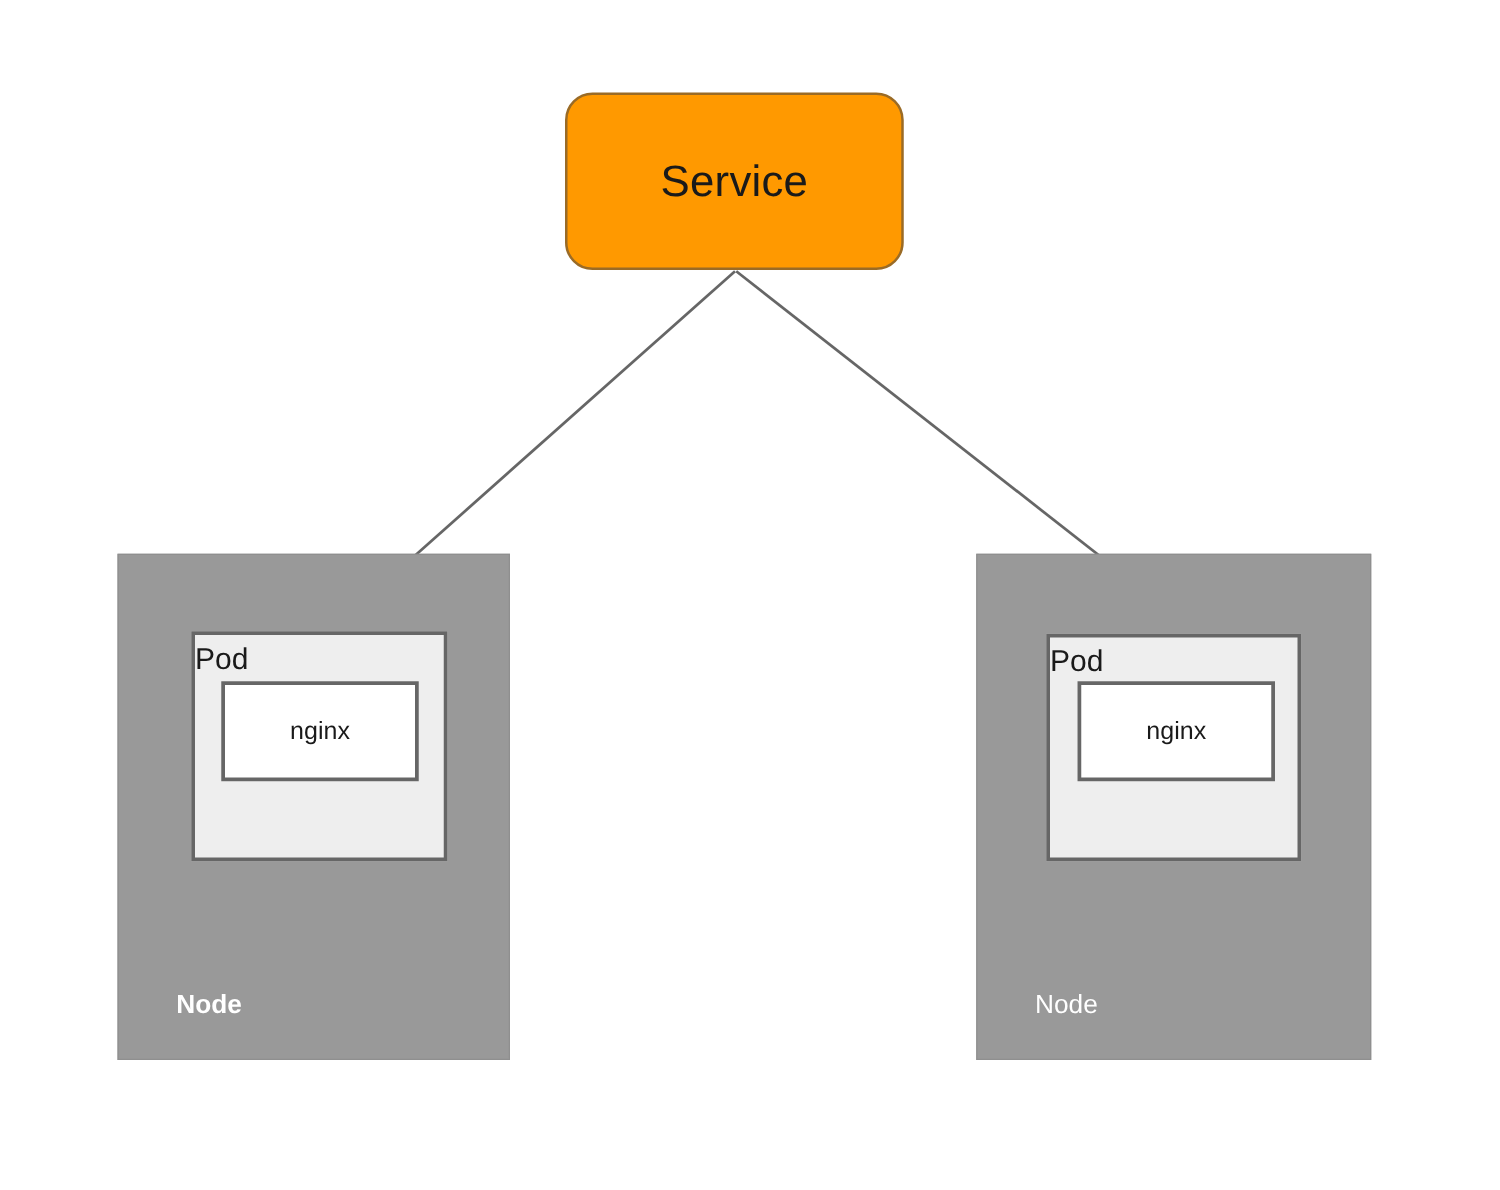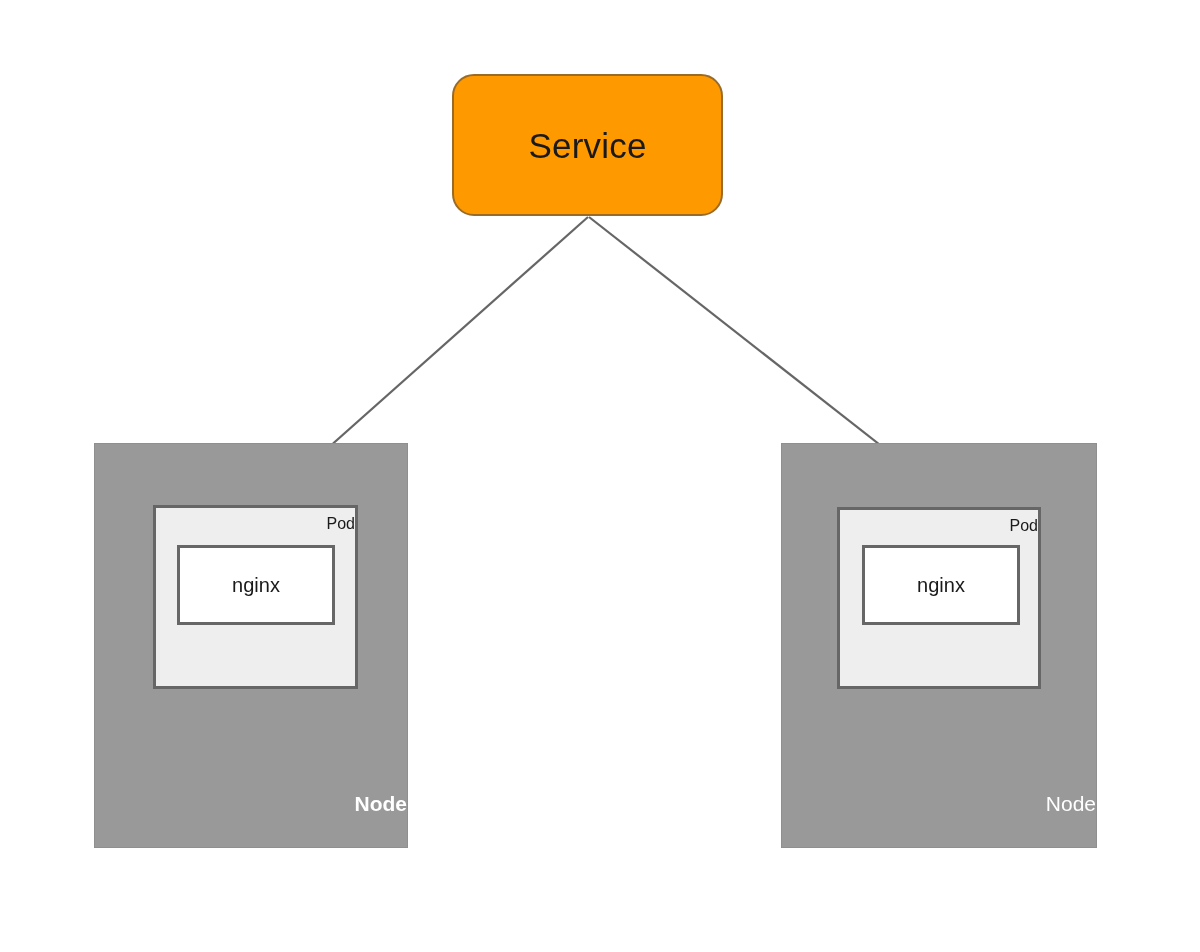--- a/index.html
+++ b/index.html
@@ -62,45 +62,46 @@
     border: 1px solid #8f8f8f;
   }
   .node-box.left  { left: 94px;  top: 443px; width: 314px; height: 405px; }
   .node-box.right { left: 781px; top: 443px; width: 316px; height: 405px; }
 
   .node-label {
     position: absolute;
     left: 0;
     right: 0;
     bottom: 33px;
-    text-align: right;
+    text-align: left;
     color: #ffffff;
     font-size: 21px;
     line-height: 1;
+    padding-left: 46px;
   }
   .node-label.bold   { font-weight: 700; }
   .node-label.normal { font-weight: 400; }
 
   
   .pod-box {
     position: absolute;
     box-sizing: border-box;
     background: #eeeeee;
     border: 3px solid #666666;
   }
   .node-box.left  .pod-box { left: 58px; top: 61px; width: 205px; height: 184px; }
   .node-box.right .pod-box { left: 55px; top: 63px; width: 204px; height: 182px; }
 
   .pod-label {
     position: absolute;
     left: 0;
     right: 0;
     top: 8px;
-    text-align: right;
-    font-size: 16px;
+    text-align: left;
+    font-size: 24px;
     color: #1a1a1a;
     line-height: 1;
     font-weight: 400;
   }
 
   
   .container-box {
     position: absolute;
     box-sizing: border-box;
     background: #ffffff;

